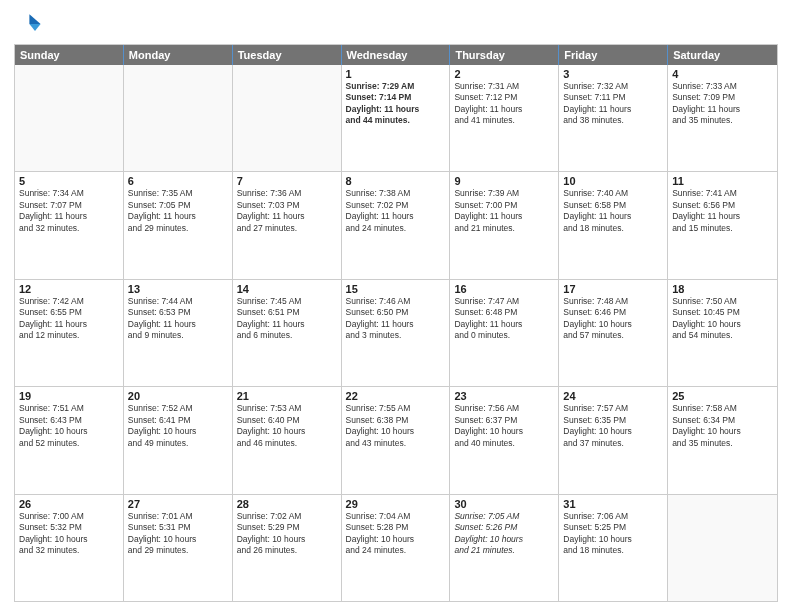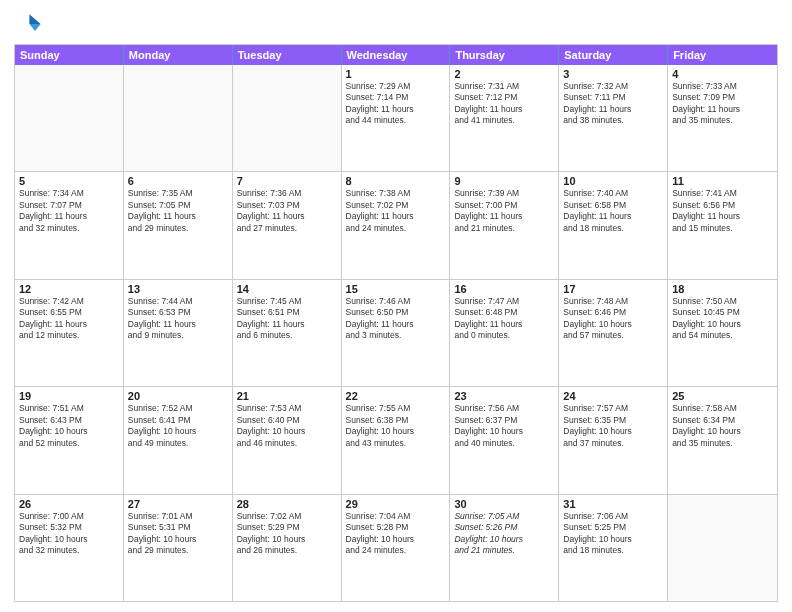--- a/index.html
+++ b/index.html
@@ -59,21 +59,21 @@
     }
     .calendar {
       flex: 1;
       border: 1px solid #ccc;
       display: flex;
       flex-direction: column;
     }
     .cal-header {
       display: grid;
       grid-template-columns: repeat(7, 1fr);
-      background: #8b5cf6;
+      background: #737373;
     }
     .cal-header-cell {
       color: #fff;
       font-size: 11px;
       font-weight: bold;
       padding: 4px 5px;
       text-align: left;
       border-right: 1px solid #5590cc;
     }
     .cal-header-cell:last-child { border-right: none; }
@@ -132,31 +132,31 @@
     </div>
   </div>
 
   <div class="calendar">
     <div class="cal-header">
     <div class="cal-header-cell">Sunday</div>
         <div class="cal-header-cell">Monday</div>
         <div class="cal-header-cell">Tuesday</div>
         <div class="cal-header-cell">Wednesday</div>
         <div class="cal-header-cell">Thursday</div>
+        <div class="cal-header-cell">Friday</div>
         <div class="cal-header-cell">Saturday</div>
-        <div class="cal-header-cell">Friday</div>
       </div>
     <div class="cal-body">
     <div class="cal-row">
           <div class="cal-cell empty"></div>
           <div class="cal-cell empty"></div>
           <div class="cal-cell empty"></div>
           <div class="cal-cell">
             <div class="day-num">1</div>
-            <div class="cell-text" style="white-space: pre-line;">Sunrise: 7:29 AM
+            <div class="cell-text" style="white-space: pre-line; font-weight: bold;">Sunrise: 7:29 AM
 Sunset: 7:14 PM
 Daylight: 11 hours
 and 44 minutes.</div>
           </div>
           <div class="cal-cell">
             <div class="day-num">2</div>
             <div class="cell-text" style="white-space: pre-line;">Sunrise: 7:31 AM
 Sunset: 7:12 PM
 Daylight: 11 hours
 and 41 minutes.</div>

